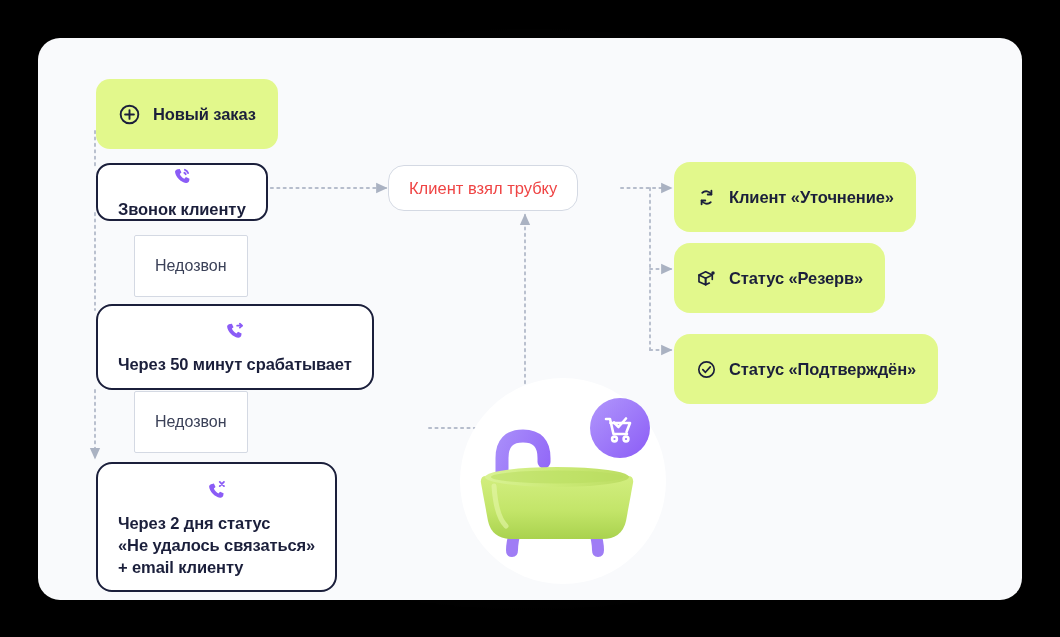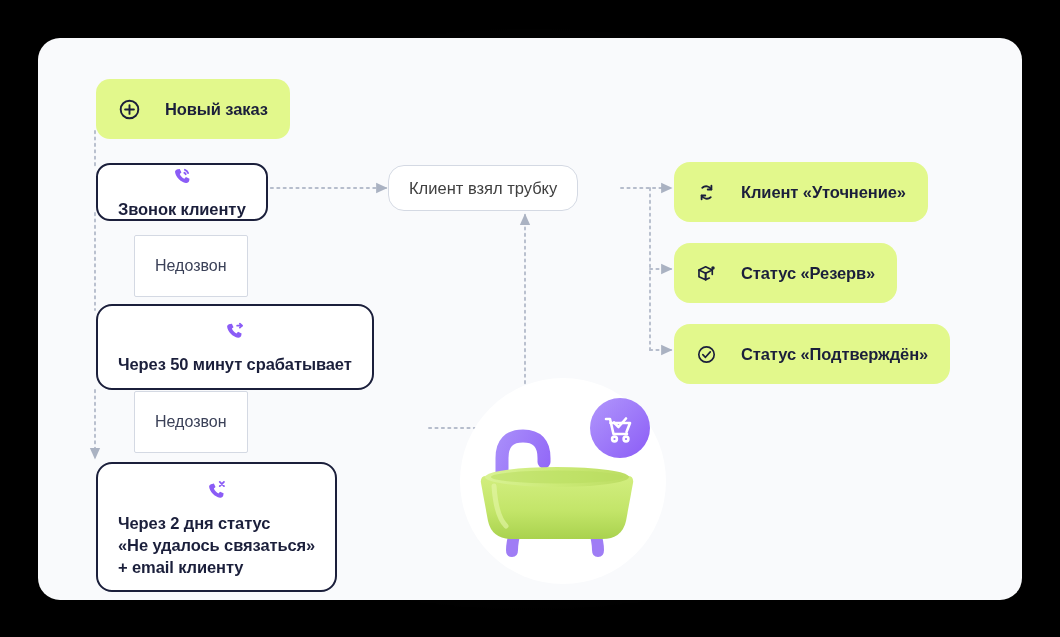--- a/index.html
+++ b/index.html
@@ -30,22 +30,22 @@
   
   .edges { position:absolute; inset:0; width:984px; height:562px; pointer-events:none; }
 
   
   .node { position: absolute; display: flex; align-items: center; }
 
   .pill-green {
     background: #e2f88c;
     border-radius: 14px;
     padding: 0 22px;
-    height: 60px;
-    display: flex; align-items: center; gap: 24px;
+    height: 70px;
+    display: flex; align-items: center; gap: 12px;
     color: #1b1f3b;
     font-size: 16.5px; font-weight: 700; letter-spacing: -0.1px;
   }
   .pill-green.status { border-radius: 16px; }
 
   .box-outline {
     background: #ffffff;
     border: 2px solid #1b1f3b;
     border-radius: 14px;
     padding: 0 20px;
@@ -59,21 +59,21 @@
 
   .pill-soft {
     background: #ffffff;
     border: 1.6px solid #d4d9e3;
     border-radius: 2px;
     height: 62px; padding: 0 20px;
     display: flex; align-items: center;
     color: #3b4158;
     font-size: 16px; font-weight: 400;
   }
-  .pill-soft.decision { height: 46px; border-radius: 16px; font-size: 16.5px; color:#404040; }
+  .pill-soft.decision { height: 46px; border-radius: 16px; font-size: 16.5px; color:#ef4444; }
 
   .ic { flex: 0 0 auto; display: block; }
   .ic-wrap { display:flex; align-items:flex-start; padding-top:1px; }
 
   
   .illus {
     position: absolute;
     left: 422px; top: 340px;
     width: 206px; height: 206px;
     border-radius: 50%;
@@ -216,21 +216,21 @@
             <path d="M3.4 8.0 L3.4 15.6 L11.0 19.2 L11.0 11.6"></path>
             <path d="M18.6 8.0 L18.6 13.0"></path>
             <path d="M11.0 11.6 L11.0 19.2 L15.2 17.2"></path>
             <circle cx="19.4" cy="5.6" r="2.0" fill="#1b1f3b" stroke="none"></circle>
           </svg>
         </span>
         <span>Статус «Резерв»</span>
       </div>
     </div>
 
-    <div class="node" style="left:636px; top:286px;">
+    <div class="node" style="left:636px; top:296px;">
       <div class="pill-green status">
         <span class="ic-wrap">
           <svg class="ic" width="21" height="21" viewBox="0 0 24 24" fill="none" stroke="#1b1f3b" stroke-width="1.9" stroke-linecap="round" stroke-linejoin="round">
             <circle cx="12" cy="12" r="8.8"></circle>
             <path d="M7.8 12.2 L10.8 15.2 L16.3 9.0"></path>
           </svg>
         </span>
         <span>Статус «Подтверждён»</span>
       </div>
     </div>

